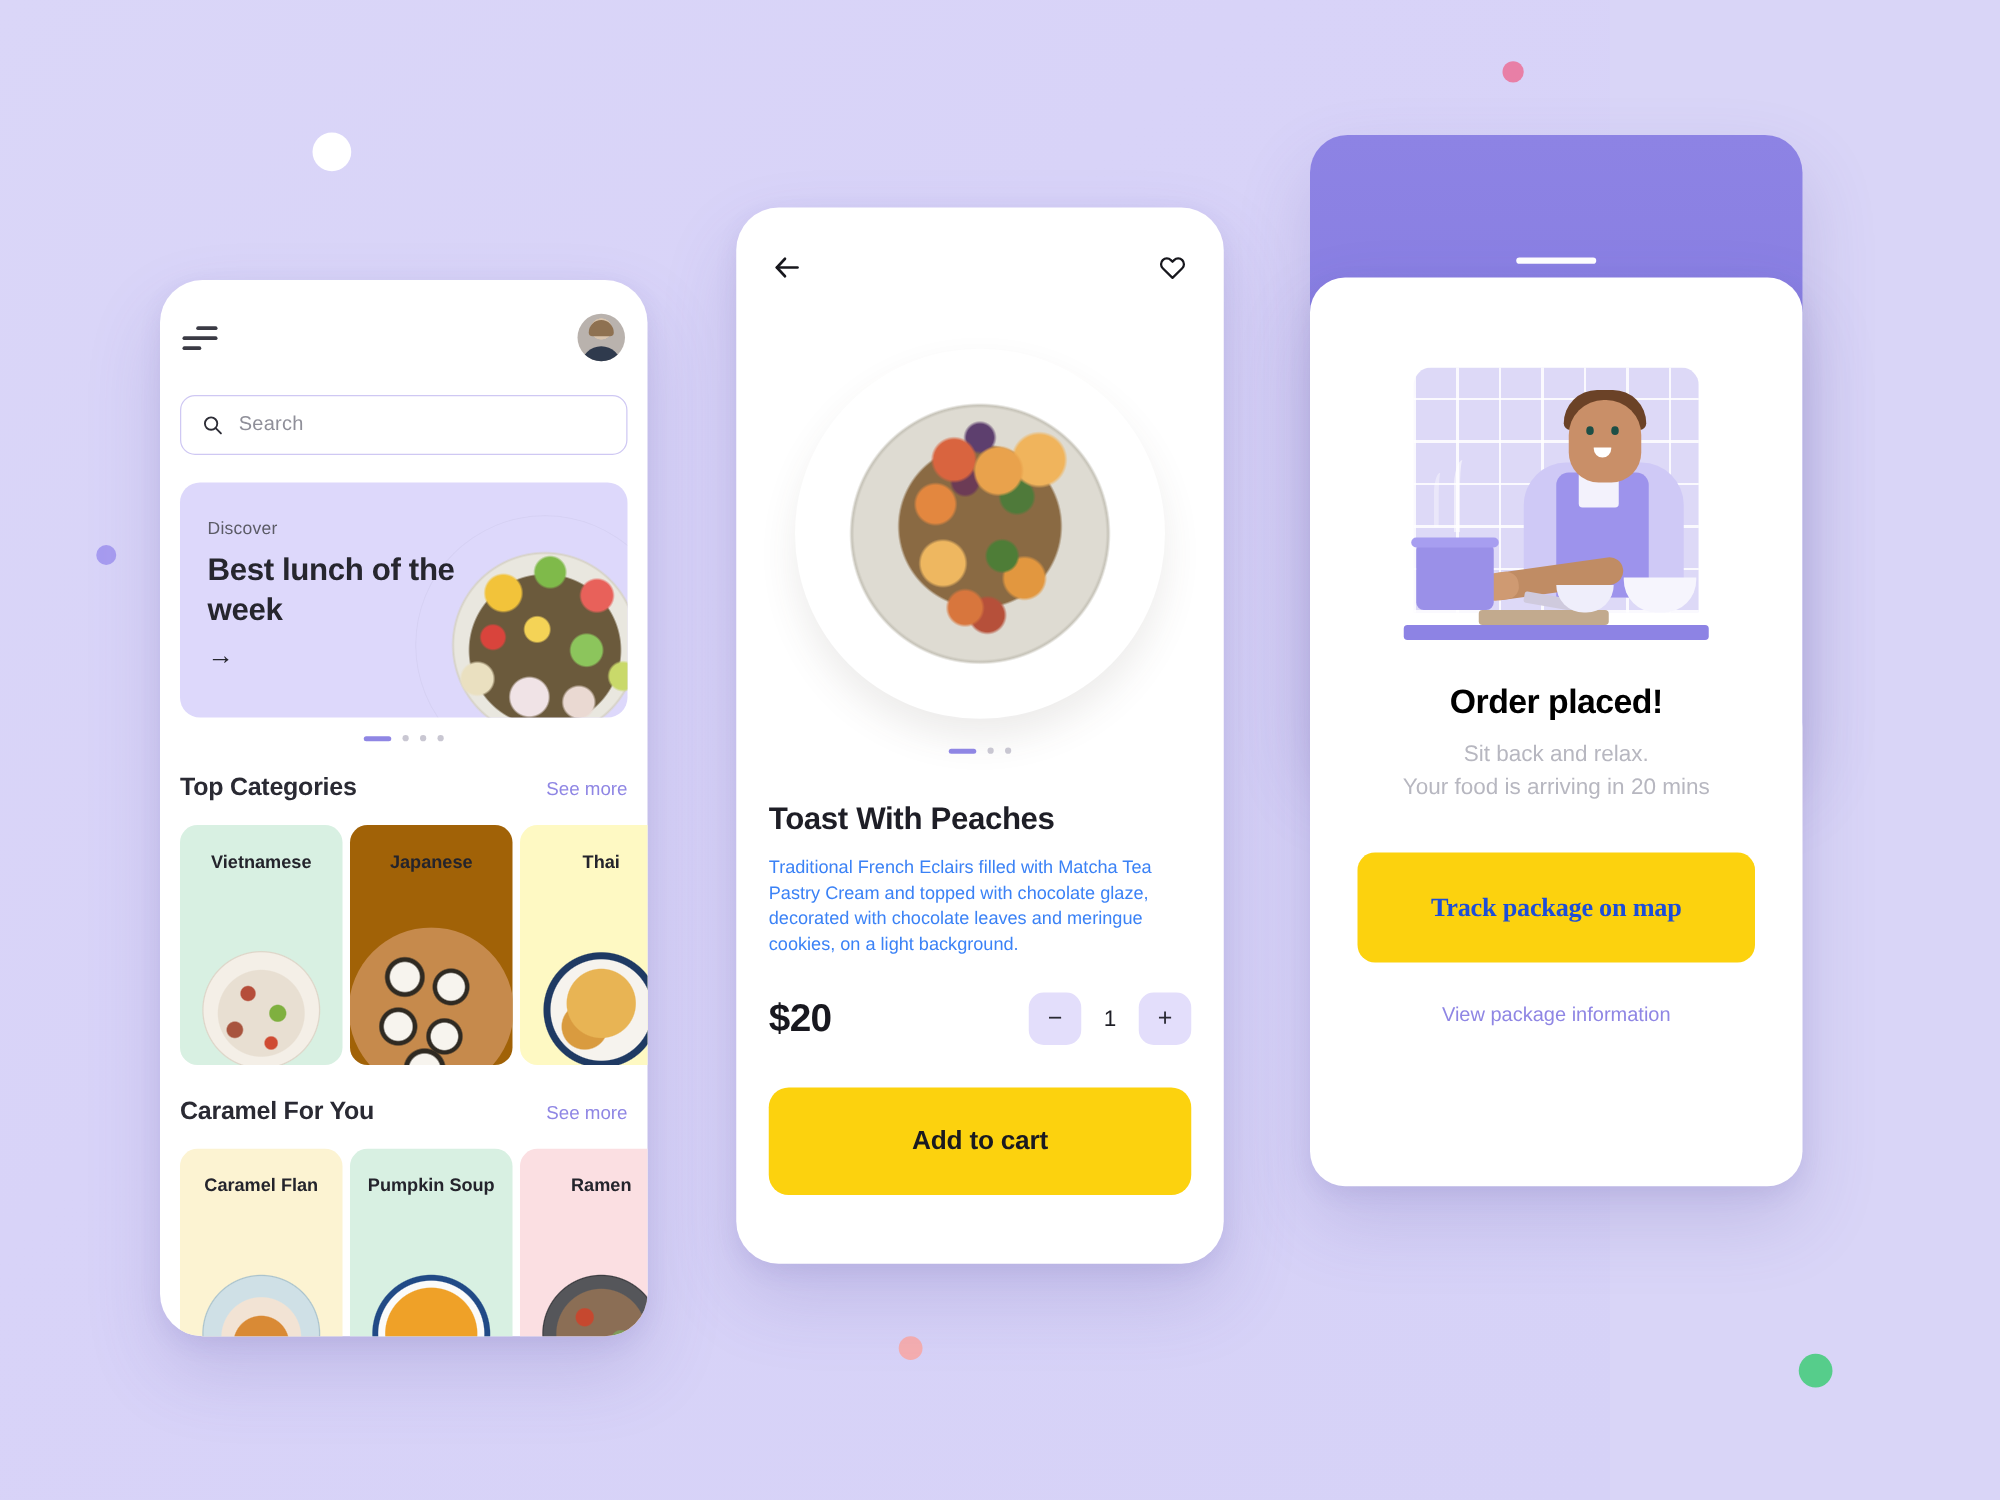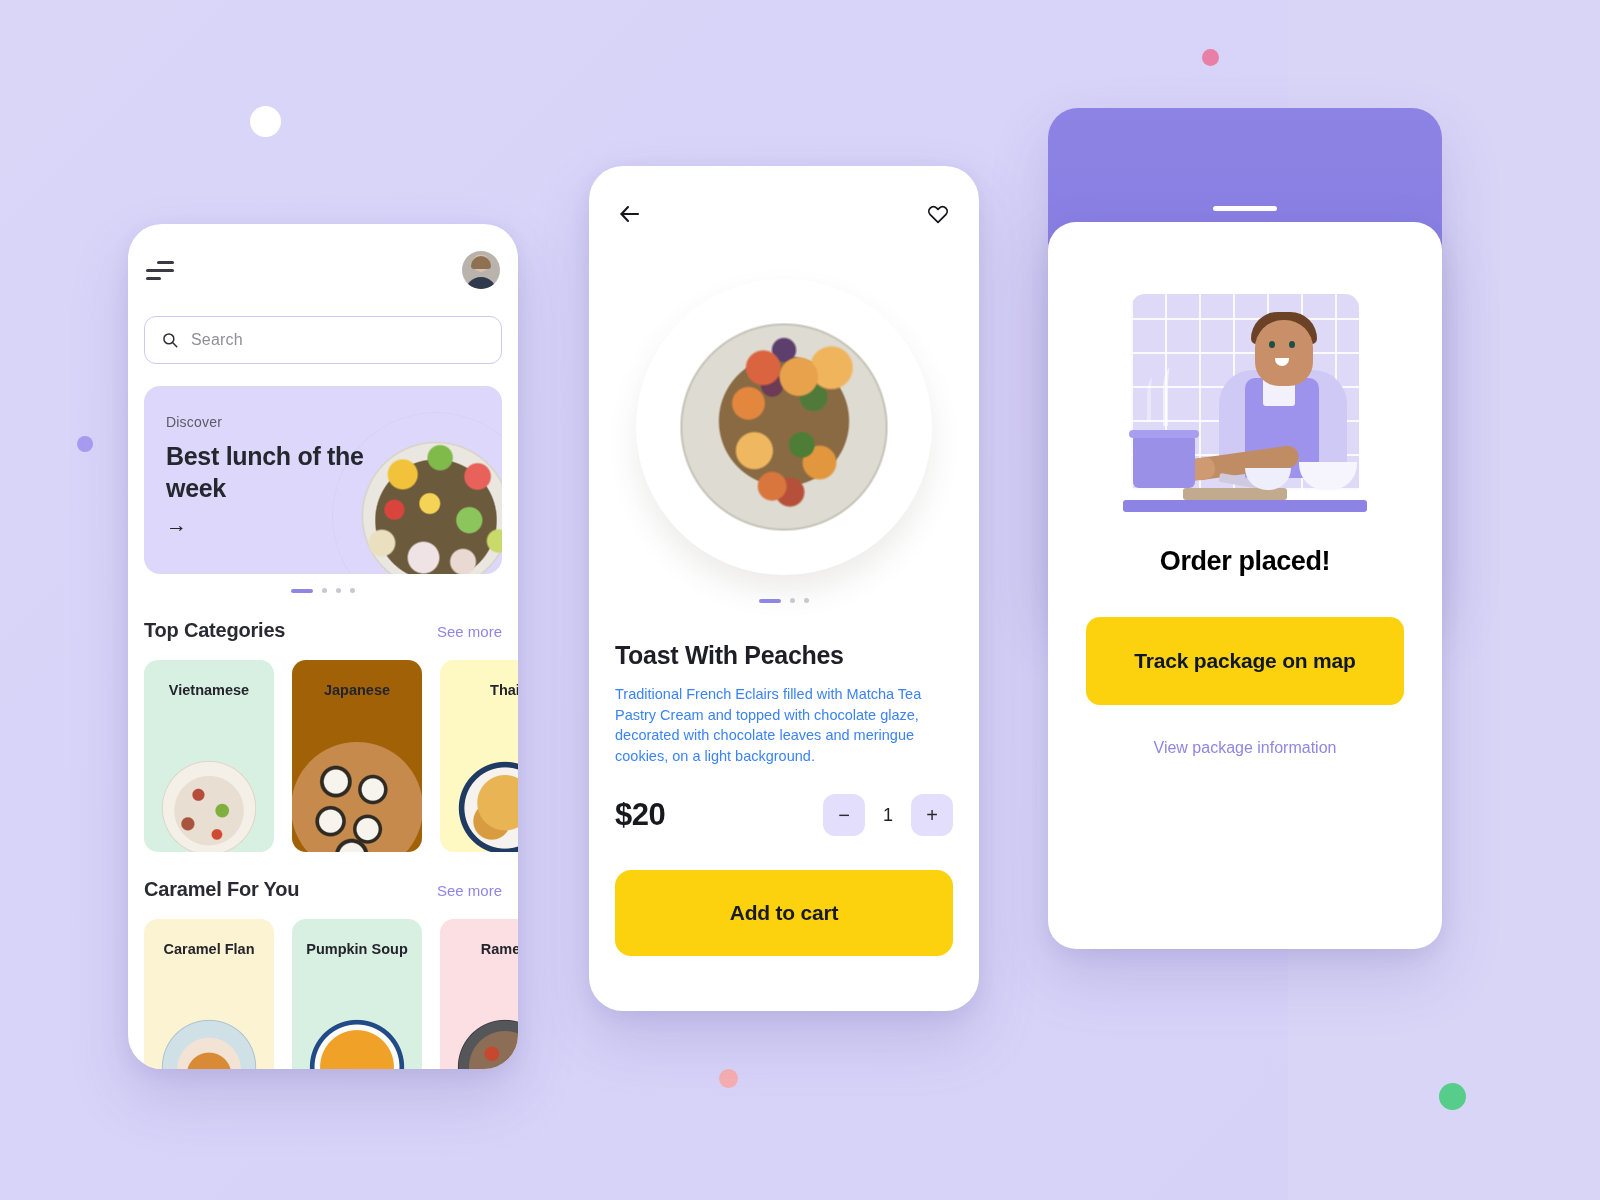--- a/index.html
+++ b/index.html
@@ -96,21 +96,21 @@
   .pager { display:flex; align-items:center; gap:9px; justify-content:center;
            margin-top: 14px; }
   .pager .bar { width: 22px; height: 4px; border-radius: 3px; background:#8f86e4; }
   .pager .pd  { width: 5px; height: 5px; border-radius:50%; background:#c9c7d2; }
 
   .section-head { display:flex; align-items:baseline; justify-content:space-between;
                   margin-top: 26px; }
   .section-head h3 { font-size: 20px; color:#2a2a33; font-weight:700; letter-spacing:-.2px;}
   .see-more { font-size: 15px; color:#8f86e4; cursor:pointer; }
 
-  .card-row { display:flex; gap: 18px; margin-top: 18px; }
+  .card-row { display:flex; gap: 6px; margin-top: 18px; }
   .cat-card {
     width: 130px; height: 192px; border-radius: 14px; flex: none;
     position: relative; overflow: hidden; padding-top: 22px;
   }
   .cat-card .label { text-align:center; font-size:14.5px; font-weight:700; color:#24242c;
                      position: relative; z-index: 2; }
   .cat-card .pic { position:absolute; left:50%; transform:translateX(-50%);
                    bottom:-22px; width: 132px; height: 132px; border-radius: 50%; }
 
   .pho  { background:
@@ -258,22 +258,22 @@
   .illus .eye.r { left: 166px; }
   .illus .smile { position:absolute; left: 152px; bottom: 146px; width: 14px; height: 8px;
                   border-radius: 0 0 14px 14px; background:#fff; }
 
   .order-body { padding: 34px 38px 0; text-align:center; }
   .order-body h2 { font-size: 27px; color:#000000; font-weight:700; letter-spacing:-.4px;}
   .order-body .sub { margin-top: 14px; font-size: 18px; line-height:1.42; color:#b7b7c0; }
   .track-btn {
     margin: 40px auto 0; width: 100%; height: 88px; border-radius: 14px;
     background:#fcd20e; display:flex; align-items:center; justify-content:center;
-    font-size: 21px; font-weight:700; color:#0f172a; cursor:pointer; border:none;
-    font-family:Liberation Sans, sans-serif; letter-spacing:-.2px;
+    font-size: 21px; font-weight:700; color:#1d4ed8; cursor:pointer; border:none;
+    font-family:Liberation Serif, serif; letter-spacing:-.2px;
   }
   .view-link { margin-top: 34px; font-size: 16px; color:#8f86e4; cursor:pointer; }
 </style>
 </head>
 <body>
 
 <div id="stage">
 
   <div class="dot" style="left:250px;top:106px;width:31px;height:31px;background:#ffffff;"></div>
   <div class="dot" style="left:1202px;top:49px;width:17px;height:17px;background:#e87fa6;"></div>
@@ -424,18 +424,22 @@
         <div class="pot"></div>
         <div class="pot-lid"></div>
         <div class="bowl1"></div>
         <div class="bowl2"></div>
         <div class="counter"></div>
       </div>
     </div>
 
     <div class="order-body">
       <h2>Order placed!</h2>
+      <div class="sub">
+        <div>Sit back and relax.</div>
+        <div>Your food is arriving in 20 mins</div>
+      </div>
       <button class="track-btn">Track package on map</button>
       <div class="view-link">View package information</div>
     </div>
   </div>
 
 </div>
 
 </body></html>

